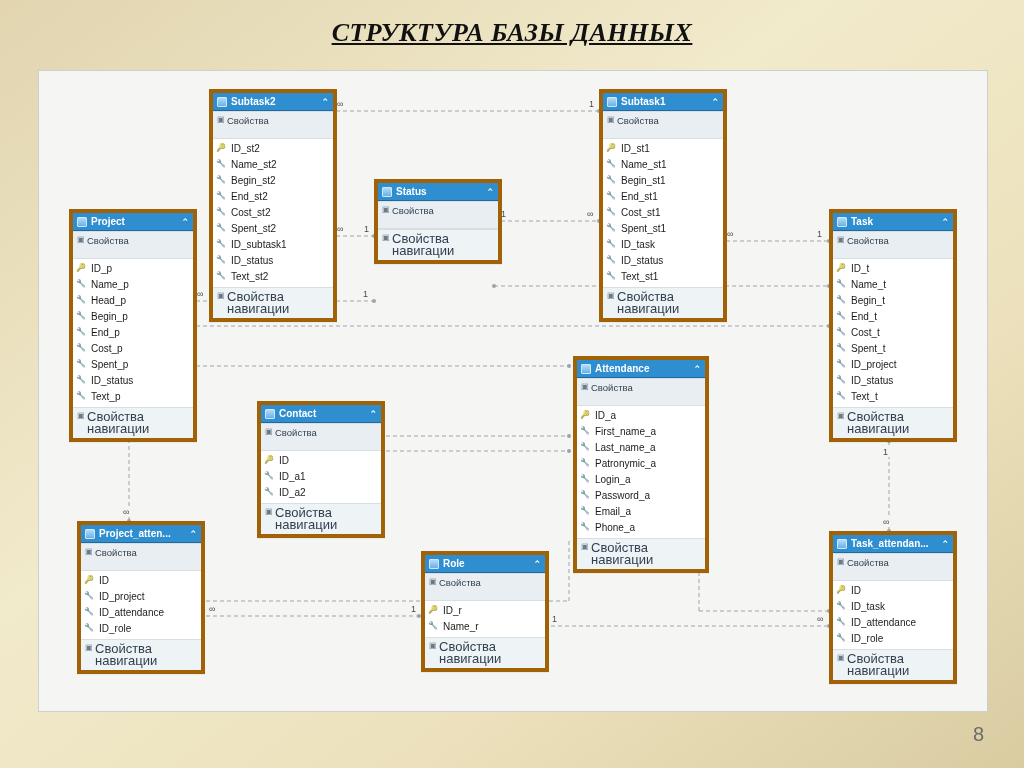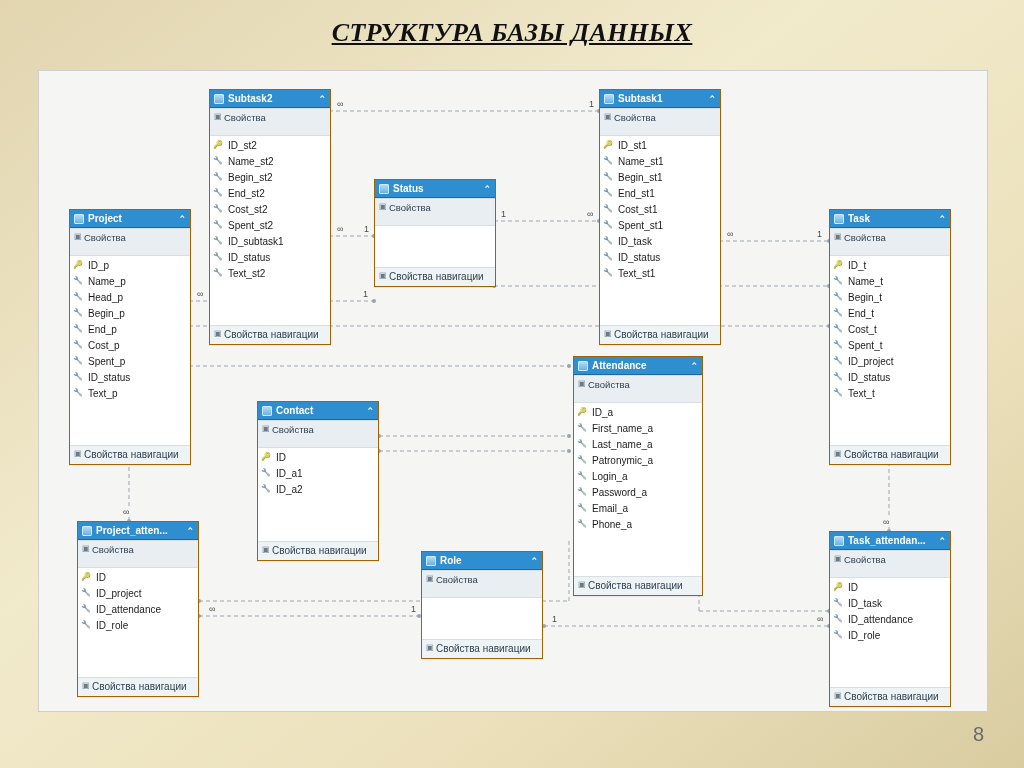--- a/index.html
+++ b/index.html
@@ -65,21 +65,21 @@
     bottom: 22px;
     font-size: 20px;
     color: #6b6b6b;
     font-family: Arial, sans-serif;
   }
 
   
   .entity {
     position: absolute;
     width: 120px;
-    border: 1px solid #a16207;
+    border: 4px solid #a16207;
     background: #fff;
     box-shadow: 0 1px 0 rgba(0,0,0,0.05);
     font-size: 10px;
     color: #222;
   }
   .entity .hdr {
     background: #2f8ed0;
     color: #fff;
     font-size: 10px;
     font-weight: 600;
@@ -158,25 +158,24 @@
     content: "🔧";
     font-size: 8px;
     position: absolute;
     left: -1px; top: -2px;
     filter: grayscale(0.4);
   }
   .entity .nav {
     background: #eef3f6;
     border-top: 1px solid #d8dee2;
     padding: 3px 6px 3px 14px;
-    font-size: 10px;
+    font-size: 13px;
     color: #314150;
     position: relative;
     line-height: 12px;
-    margin-top: 41px;
   }
   .entity .nav::before {
     content: "▣";
     position: absolute;
     left: 4px;
     top: 2px;
     font-size: 8px;
     color: #6a7a87;
   }
 </style>
@@ -419,20 +418,24 @@
     <div class="nav">Свойства навигации</div>
   </div>
 
   <div class="entity" style="left:382px;top:480px">
     <div class="hdr">
       <span class="tbl-icon"></span>
       <span class="name">Role</span>
       <span class="chev">⌃</span>
     </div>
     <div class="section">Свойства</div>
+    <div class="fields">
+          <div class="field"><span class="pk key"></span><span>ID_r</span></div>
+          <div class="field"><span class="pk wrench"></span><span>Name_r</span></div>
+        </div>
     <div class="nav">Свойства навигации</div>
   </div>
 
   <div class="entity" style="left:790px;top:460px">
     <div class="hdr">
       <span class="tbl-icon"></span>
       <span class="name">Task_attendan...</span>
       <span class="chev">⌃</span>
     </div>
     <div class="section">Свойства</div>

